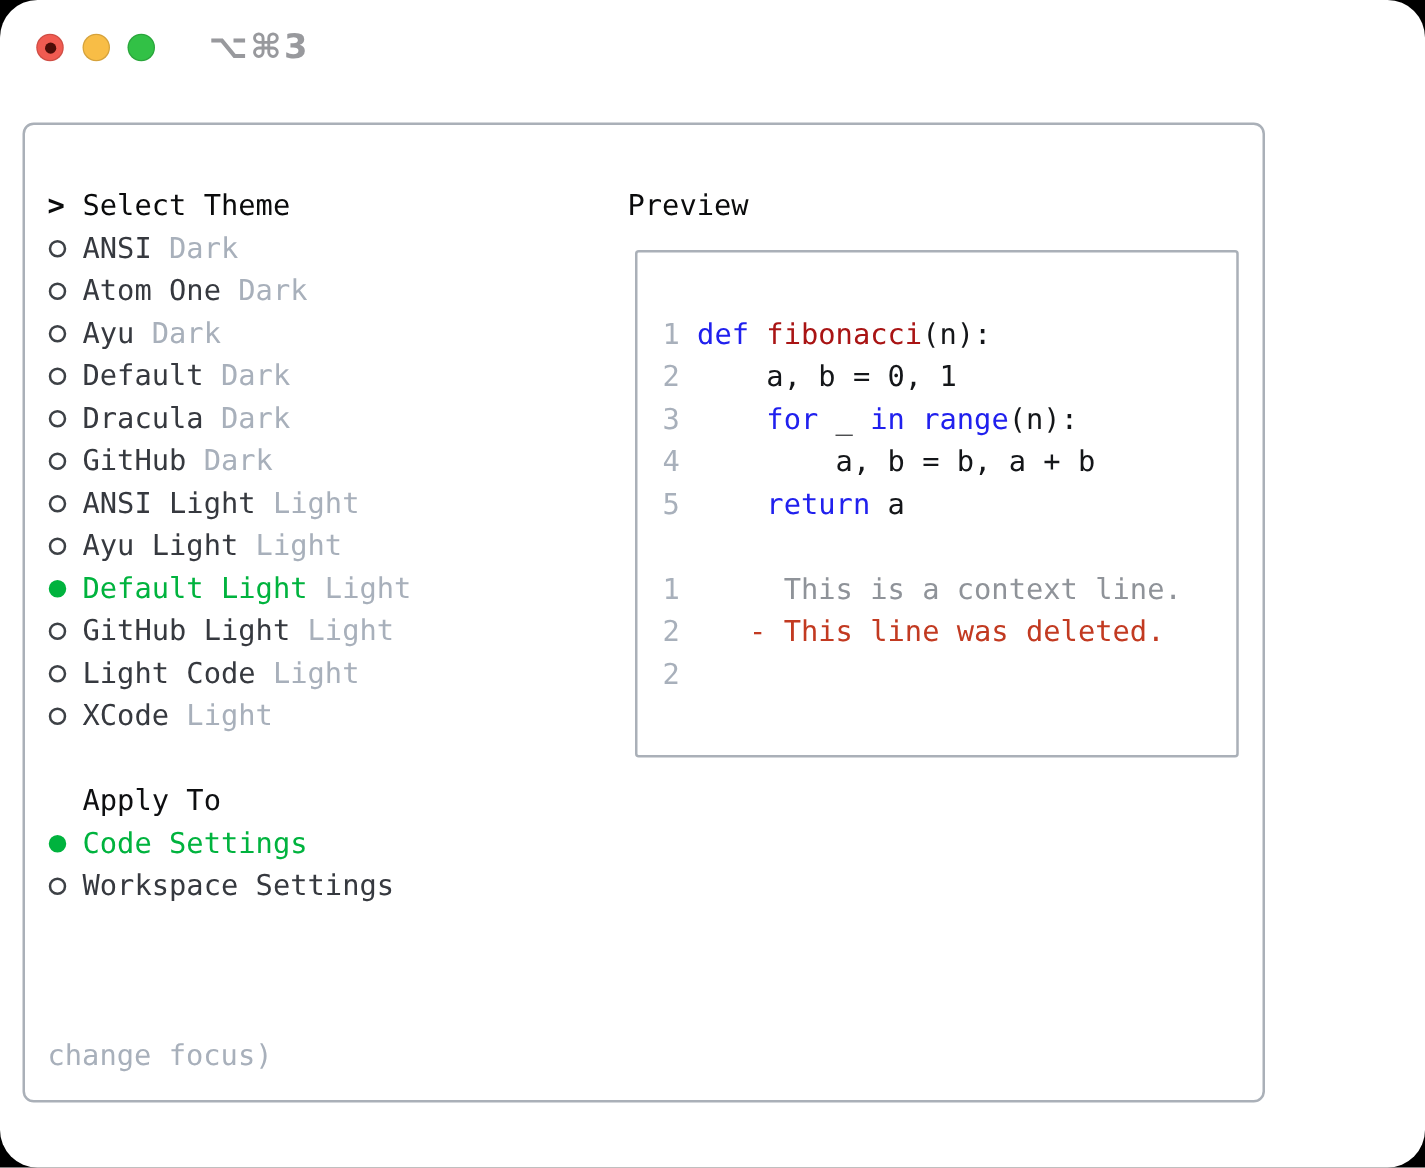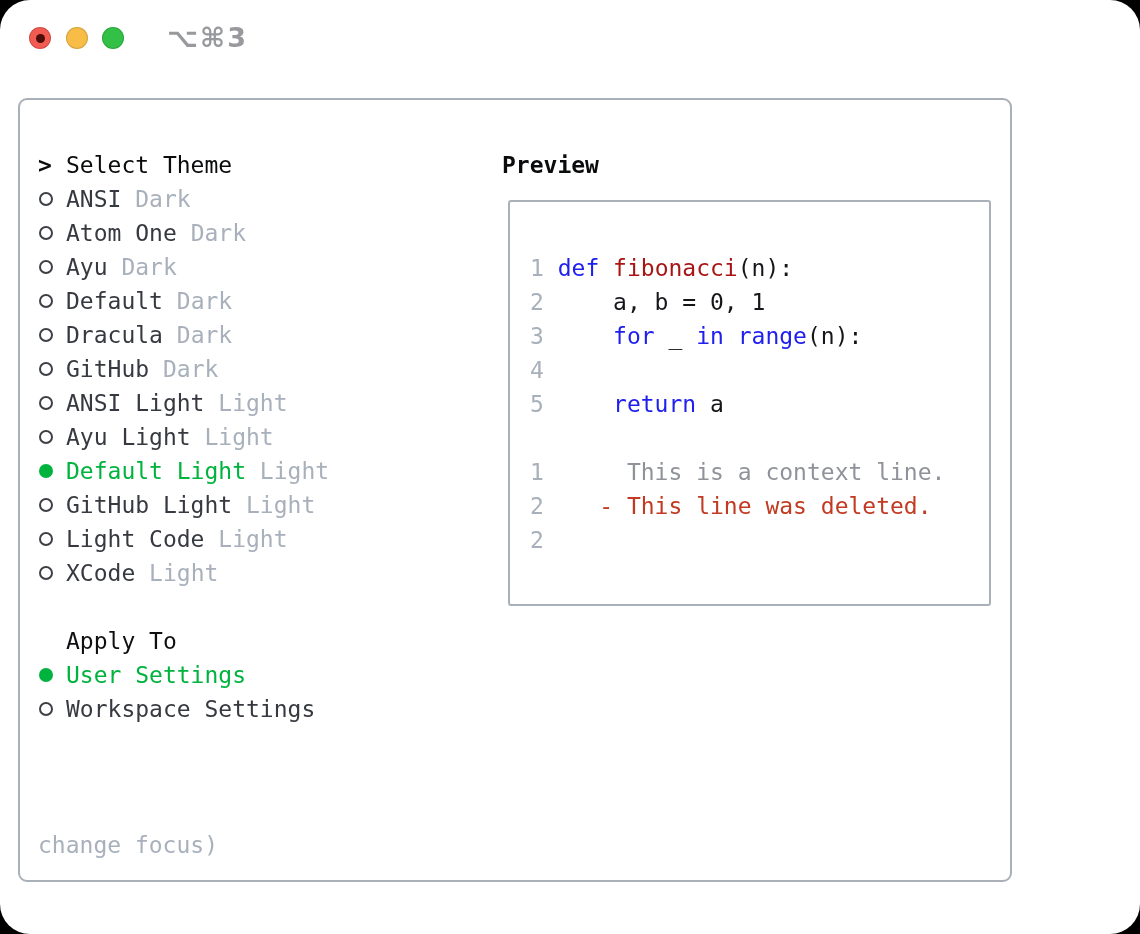--- a/index.html
+++ b/index.html
@@ -68,21 +68,21 @@
   .variant{color:var(--muted-gray);margin-left:1ch}
   .cursor-glyph{font-weight:bold;color:var(--ink-black)}
   .hdr{font-weight:normal;color:var(--ink-black)}
   .apply-label{color:#0e0f11}
   .spacer{height:34px}
   .hint{color:var(--muted-gray);white-space:pre}
   .hint > div{height:34px;line-height:34px}
   
   .preview-title{
     position:absolute;left:482px;top:48px;height:34px;line-height:34px;
-    font-size:23px;font-weight:bold;color:var(--ink-black);
+    font-size:23px;font-weight:normal;color:var(--ink-black);
   }
   .preview-box{
     position:absolute;left:488px;top:100px;width:483px;height:406px;
     box-sizing:border-box;border:2px solid var(--panel-border);border-radius:3px;
     padding:49px 0 0 20px;font-size:23px;line-height:34px;background:#fff;
   }
   .cline{display:flex;height:34px;white-space:pre}
   .ln{flex:0 0 2ch;width:2ch;color:var(--muted-gray)}
   .seg-plain{color:var(--plain-code)}
   .seg-keyword{color:var(--keyword-blue)}
@@ -127,38 +127,38 @@
         </div>
 
       <div class="spacer"></div>
 
       <div class="row">
         <span class="bullet"></span>
         <span class="apply-label">Apply To</span>
       </div>
 
       <div id="apply-options">
-          <div class="row selected"><span class="bullet"><span class="radio"></span></span><span class="label">User Settings</span></div>
+          <div class="row selected"><span class="bullet"><span class="radio"></span></span><span class="label">Code Settings</span></div>
           <div class="row"><span class="bullet"><span class="radio"></span></span><span class="label">Workspace Settings</span></div>
         </div>
 
       <div class="spacer"></div>
 
       <div class="hint">
         <div>change focus)</div>
       </div>
     </div>
 
     <div class="preview-title">Preview</div>
     <div class="preview-box">
       <div id="code">
           <div class="cline"><span class="ln">1</span><span class="seg-keyword">def</span><span class="seg-plain"> </span><span class="seg-function">fibonacci</span><span class="seg-plain">(n):</span></div>
           <div class="cline"><span class="ln">2</span><span class="seg-plain">    a, b = 0, 1</span></div>
           <div class="cline"><span class="ln">3</span><span class="seg-plain">    </span><span class="seg-keyword">for</span><span class="seg-plain"> _ </span><span class="seg-keyword">in</span><span class="seg-plain"> </span><span class="seg-keyword">range</span><span class="seg-plain">(n):</span></div>
-          <div class="cline"><span class="ln">4</span></div>
+          <div class="cline"><span class="ln">4</span><span class="seg-plain">        a, b = b, a + b</span></div>
           <div class="cline"><span class="ln">5</span><span class="seg-plain">    </span><span class="seg-keyword">return</span><span class="seg-plain"> a</span></div>
           <div class="cline"><span class="ln"></span></div>
           <div class="cline"><span class="ln">1</span><span class="seg-context">     This is a context line.</span></div>
           <div class="cline"><span class="ln">2</span><span class="seg-deleted">   - This line was deleted.</span></div>
           <div class="cline"><span class="ln">2</span></div>
         </div>
     </div>
 
   </div>
 </div>

